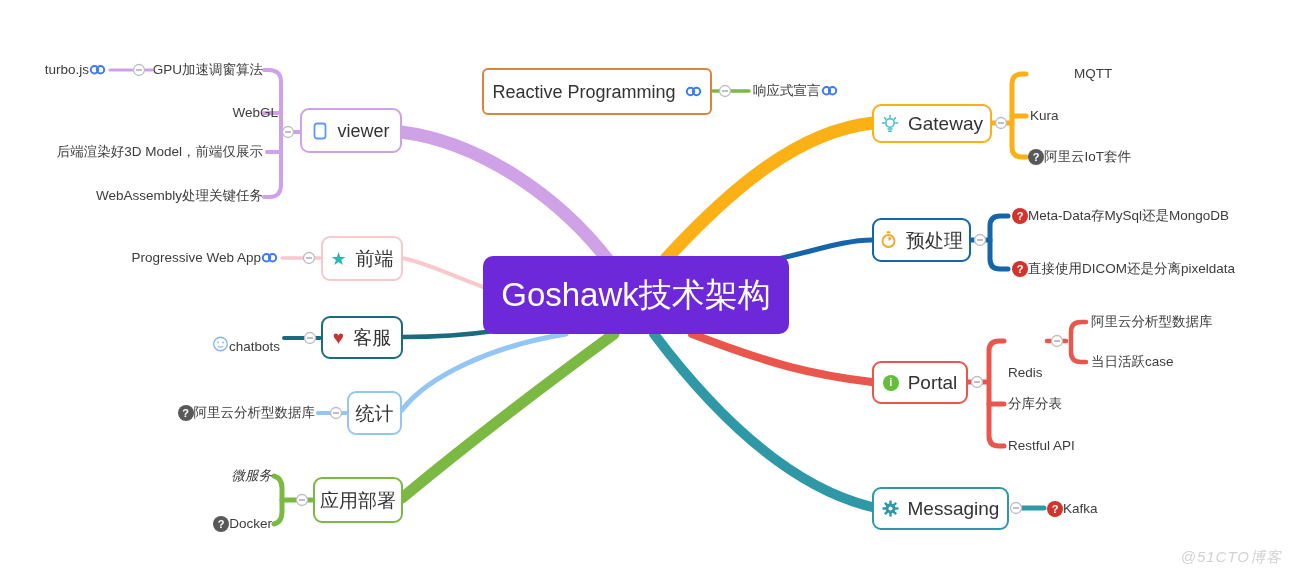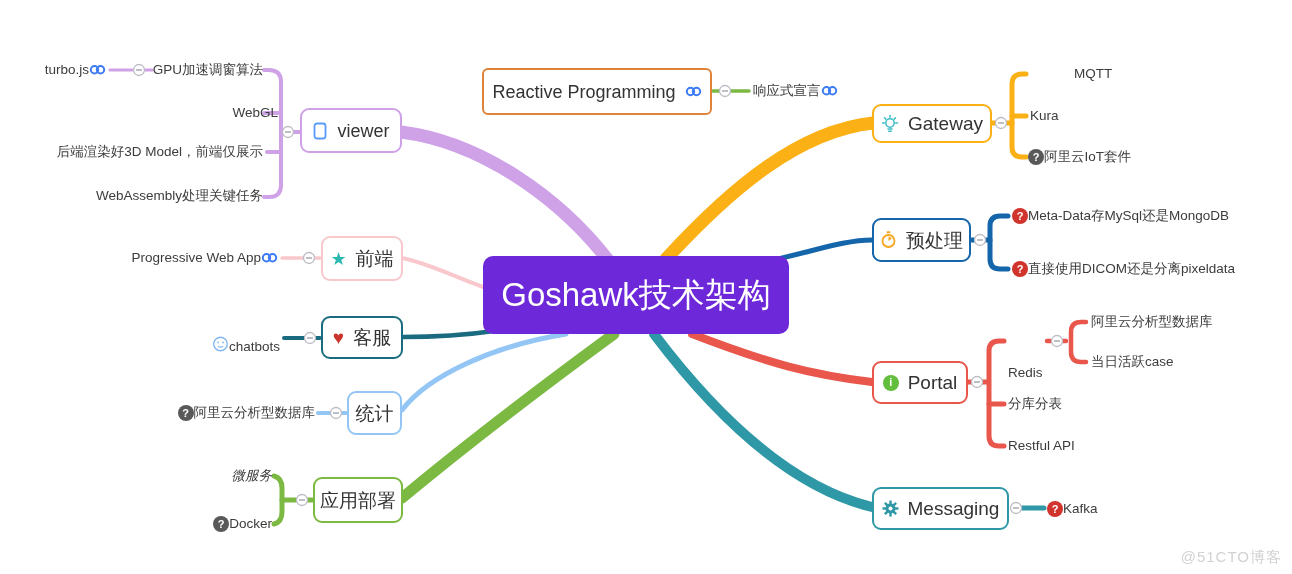--- a/index.html
+++ b/index.html
@@ -12,21 +12,21 @@
        background:#fff;border:2px solid #ccc;border-radius:9px;font-size:19px;color:#333;
        box-sizing:border-box;white-space:nowrap;}
   .box .nl{line-height:1;}
   .center-node{position:absolute;left:483px;top:256px;width:306px;height:78px;border-radius:10px;
        display:flex;align-items:center;justify-content:center;color:#fff;font-size:33px;white-space:nowrap;}
   .qicon{width:16px;height:16px;min-width:16px;border-radius:50%;color:#fff;font-size:11px;
        font-weight:bold;display:inline-flex;align-items:center;justify-content:center;line-height:1;}
   .glyph-star{font-size:18px;line-height:1;}
   .glyph-heart{font-size:19px;line-height:1;}
   .icon{display:inline-flex;align-items:center;justify-content:center;}
-  .watermark{position:absolute;right:10px;bottom:7px;font-size:15px;letter-spacing:1px;}
+  .watermark{position:absolute;right:10px;bottom:7px;font-size:15px;letter-spacing:1px;font-style:italic;}
 </style>
 </head>
 <body>
 
 <div id="canvas">
 
   <svg id="wires" width="1292" height="574" viewBox="0 0 1292 574">
     <g fill="none" stroke-linecap="round">
 
       <path stroke-width="13" d="M 401 132 C 480 142 558 196 608 260" stroke="#CFA2E8"></path>

